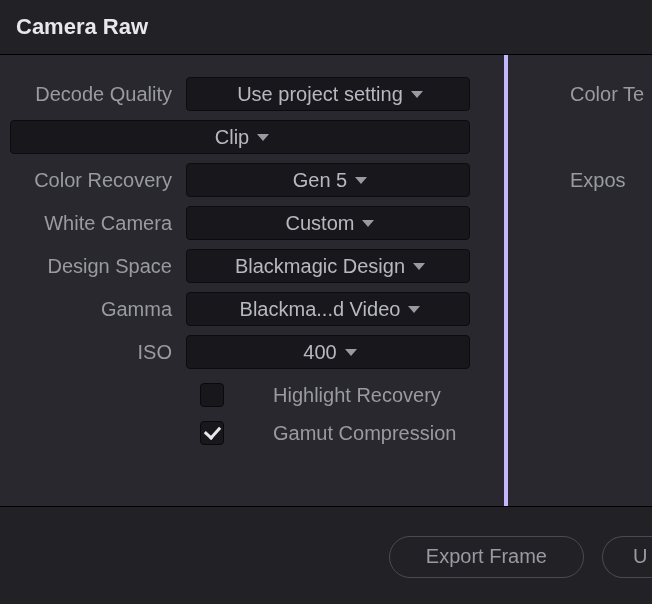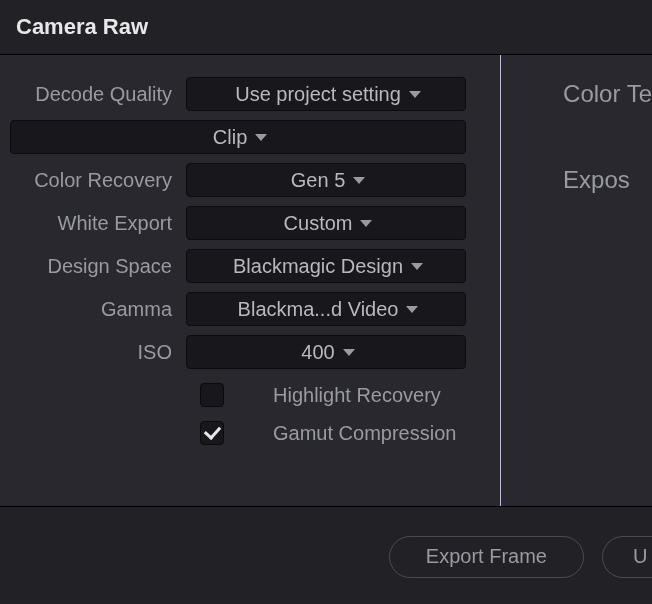--- a/index.html
+++ b/index.html
@@ -21,21 +21,21 @@
       font-weight: 700;
       padding: 14px 16px 14px 16px;
     }
     .outer {
       border-top: 1px solid #000;
       display: flex;
       height: 452px;
     }
     .left-panel {
       width: 508px;
-      border-right: 1px solid #c4b5fd;
+      border-right: 4px solid #c4b5fd;
       padding: 22px 34px 22px 10px;
       background: #28282e;
     }
     .right-panel {
       flex: 1;
       padding: 22px 0 22px 10px;
       background: #28282e;
     }
     .row {
       display: flex;
@@ -111,21 +111,21 @@
       font-size: 20px;
       color: #9a9aa2;
     }
     .right-row {
       height: 34px;
       display: flex;
       align-items: center;
       margin-bottom: 9px;
     }
     .right-label {
-      font-size: 24px;
+      font-size: 20px;
       color: #9a9aa2;
       white-space: nowrap;
       padding-left: 52px;
     }
     .right-gap {
       height: 43px;
     }
     .footer {
       height: 100px;
       border-top: 1px solid #000;
@@ -183,21 +183,21 @@
 
     <div class="row">
       <div class="row-label">Color Recovery</div>
       <div class="dropdown">
         <span class="dropdown-value">Gen 5</span>
         <span class="chevron"></span>
       </div>
     </div>
 
     <div class="row">
-      <div class="row-label">White Export</div>
+      <div class="row-label">White Camera</div>
       <div class="dropdown">
         <span class="dropdown-value">Custom</span>
         <span class="chevron"></span>
       </div>
     </div>
 
     <div class="row">
       <div class="row-label">Design Space</div>
       <div class="dropdown">
         <span class="dropdown-value">Blackmagic Design</span>

